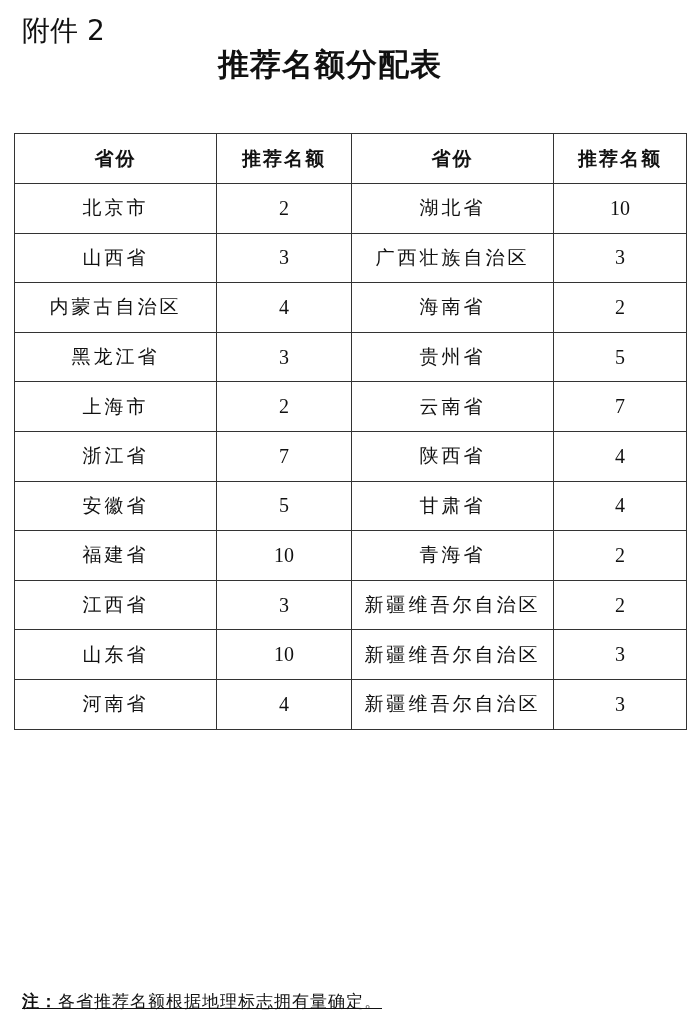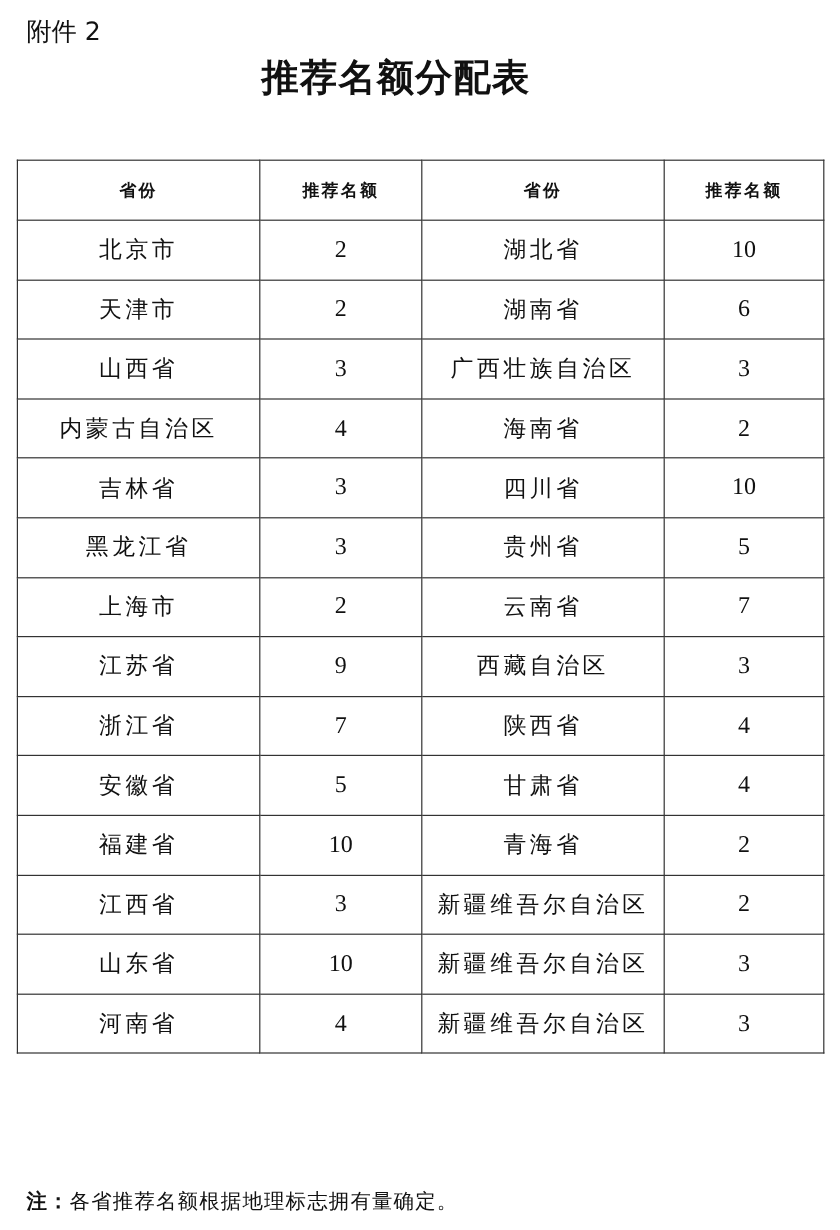--- a/index.html
+++ b/index.html
@@ -1,29 +1,29 @@
 <!DOCTYPE html>
 <html><head>
 <meta charset="utf-8">
 <style>
   html, body { margin: 0; padding: 0; background: #ffffff; }
   body { width: 700px; height: 1025px; position: relative; overflow: hidden;
          font-family: "DejaVu Serif", "Liberation Serif", serif; color: #111; }
-  .attach { position: absolute; left: 22px; top: 12px; font-size: 21px;
+  .attach { position: absolute; left: 22px; top: 12px; font-size: 28px;
             font-family: "DejaVu Sans", "Liberation Sans", sans-serif; letter-spacing: 0px; }
   .title { position: absolute; left: 0; width: 660px; top: 44px; text-align: center;
            font-size: 31px; font-weight: bold; letter-spacing: 1px; }
   table { position: absolute; left: 14px; top: 133px; width: 672px;
           border-collapse: collapse; table-layout: fixed; }
   td, th { border: 1.5px solid #333; text-align: center; font-size: 19px; font-weight: normal;
            height: 48.6px; padding: 0; letter-spacing: 3px; }
-  th { font-weight: bold; font-size: 14px; height: 49px; letter-spacing: 2px; font-family: Liberation Serif, serif; }
+  th { font-weight: bold; font-size: 19px; height: 49px; letter-spacing: 2px; font-family: Liberation Serif, serif; }
   col.c1 { width: 202px; } col.c2 { width: 135px; } col.c3 { width: 202px; } col.c4 { width: 133px; }
   td.num { font-family: "Liberation Serif", "DejaVu Serif", serif; font-size: 20px; letter-spacing: 0; }
-  .note { position: absolute; left: 22px; top: 990px; font-size: 17px; letter-spacing: 1px; }
+  .note { position: absolute; left: 22px; top: 990px; font-size: 17px; letter-spacing: 1px; text-decoration: underline; }
   .note b { font-weight: bold; }
 </style>
 </head>
 <body>
 
 <div class="attach">附件 2</div>
 <div class="title">推荐名额分配表</div>
 
 <table>
   <colgroup>
@@ -41,60 +41,42 @@
     </tr>
   </thead>
   <tbody id="tbody">
       <tr>
         <td>北京市</td>
         <td class="num">2</td>
         <td>湖北省</td>
         <td class="num">10</td>
       </tr>
       <tr>
-        <td>天津市</td>
-        <td class="num">2</td>
-        <td>湖南省</td>
-        <td class="num">6</td>
-      </tr>
-      <tr>
         <td>山西省</td>
         <td class="num">3</td>
         <td>广西壮族自治区</td>
         <td class="num">3</td>
       </tr>
       <tr>
         <td>内蒙古自治区</td>
         <td class="num">4</td>
         <td>海南省</td>
         <td class="num">2</td>
       </tr>
       <tr>
-        <td>吉林省</td>
-        <td class="num">3</td>
-        <td>四川省</td>
-        <td class="num">10</td>
-      </tr>
-      <tr>
         <td>黑龙江省</td>
         <td class="num">3</td>
         <td>贵州省</td>
         <td class="num">5</td>
       </tr>
       <tr>
         <td>上海市</td>
         <td class="num">2</td>
         <td>云南省</td>
         <td class="num">7</td>
-      </tr>
-      <tr>
-        <td>江苏省</td>
-        <td class="num">9</td>
-        <td>西藏自治区</td>
-        <td class="num">3</td>
       </tr>
       <tr>
         <td>浙江省</td>
         <td class="num">7</td>
         <td>陕西省</td>
         <td class="num">4</td>
       </tr>
       <tr>
         <td>安徽省</td>
         <td class="num">5</td>

